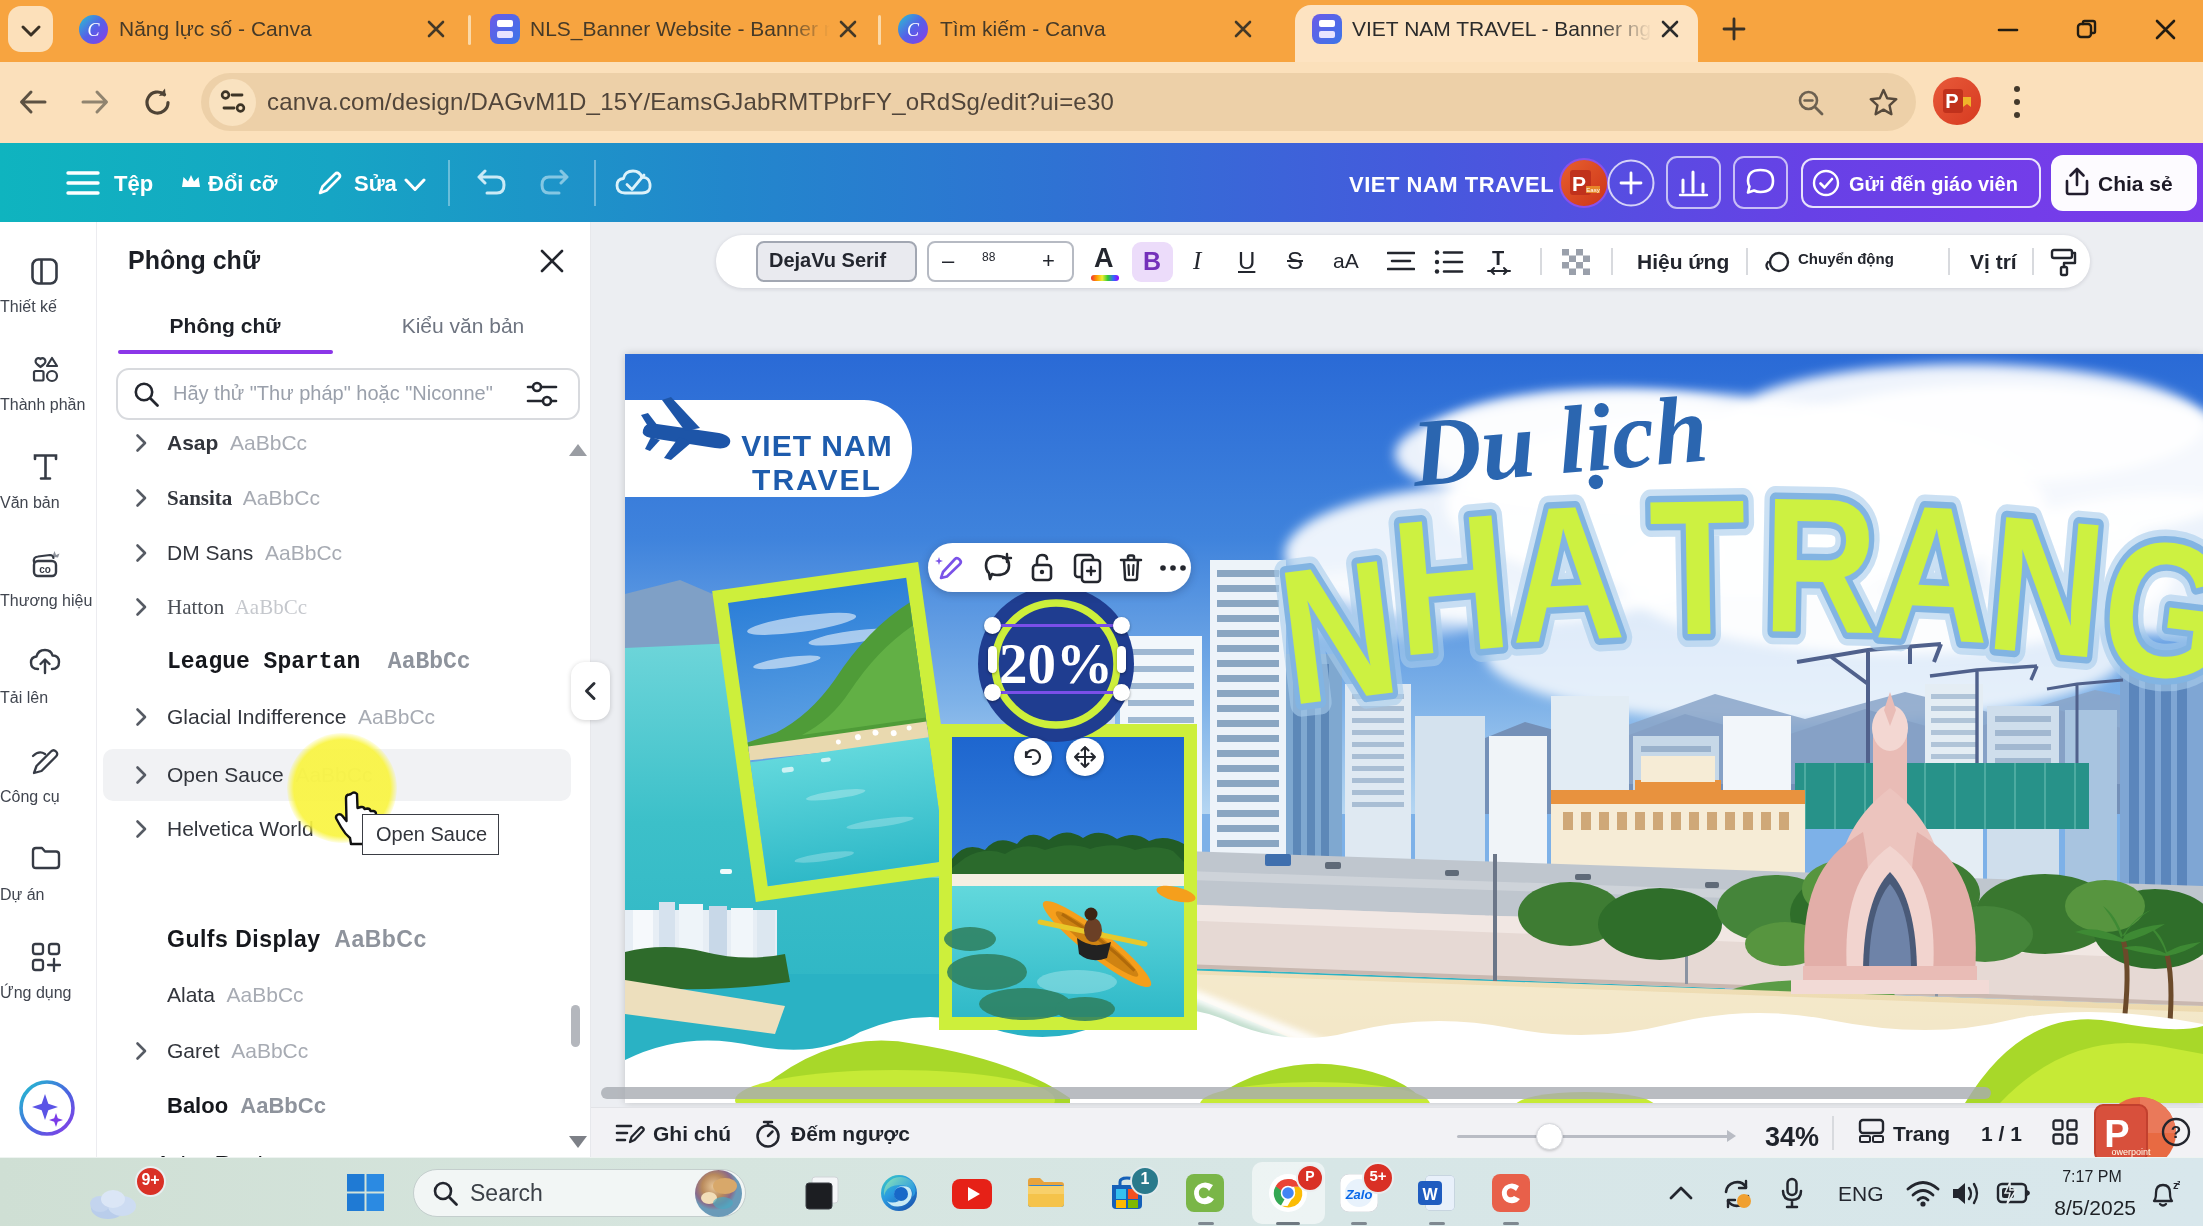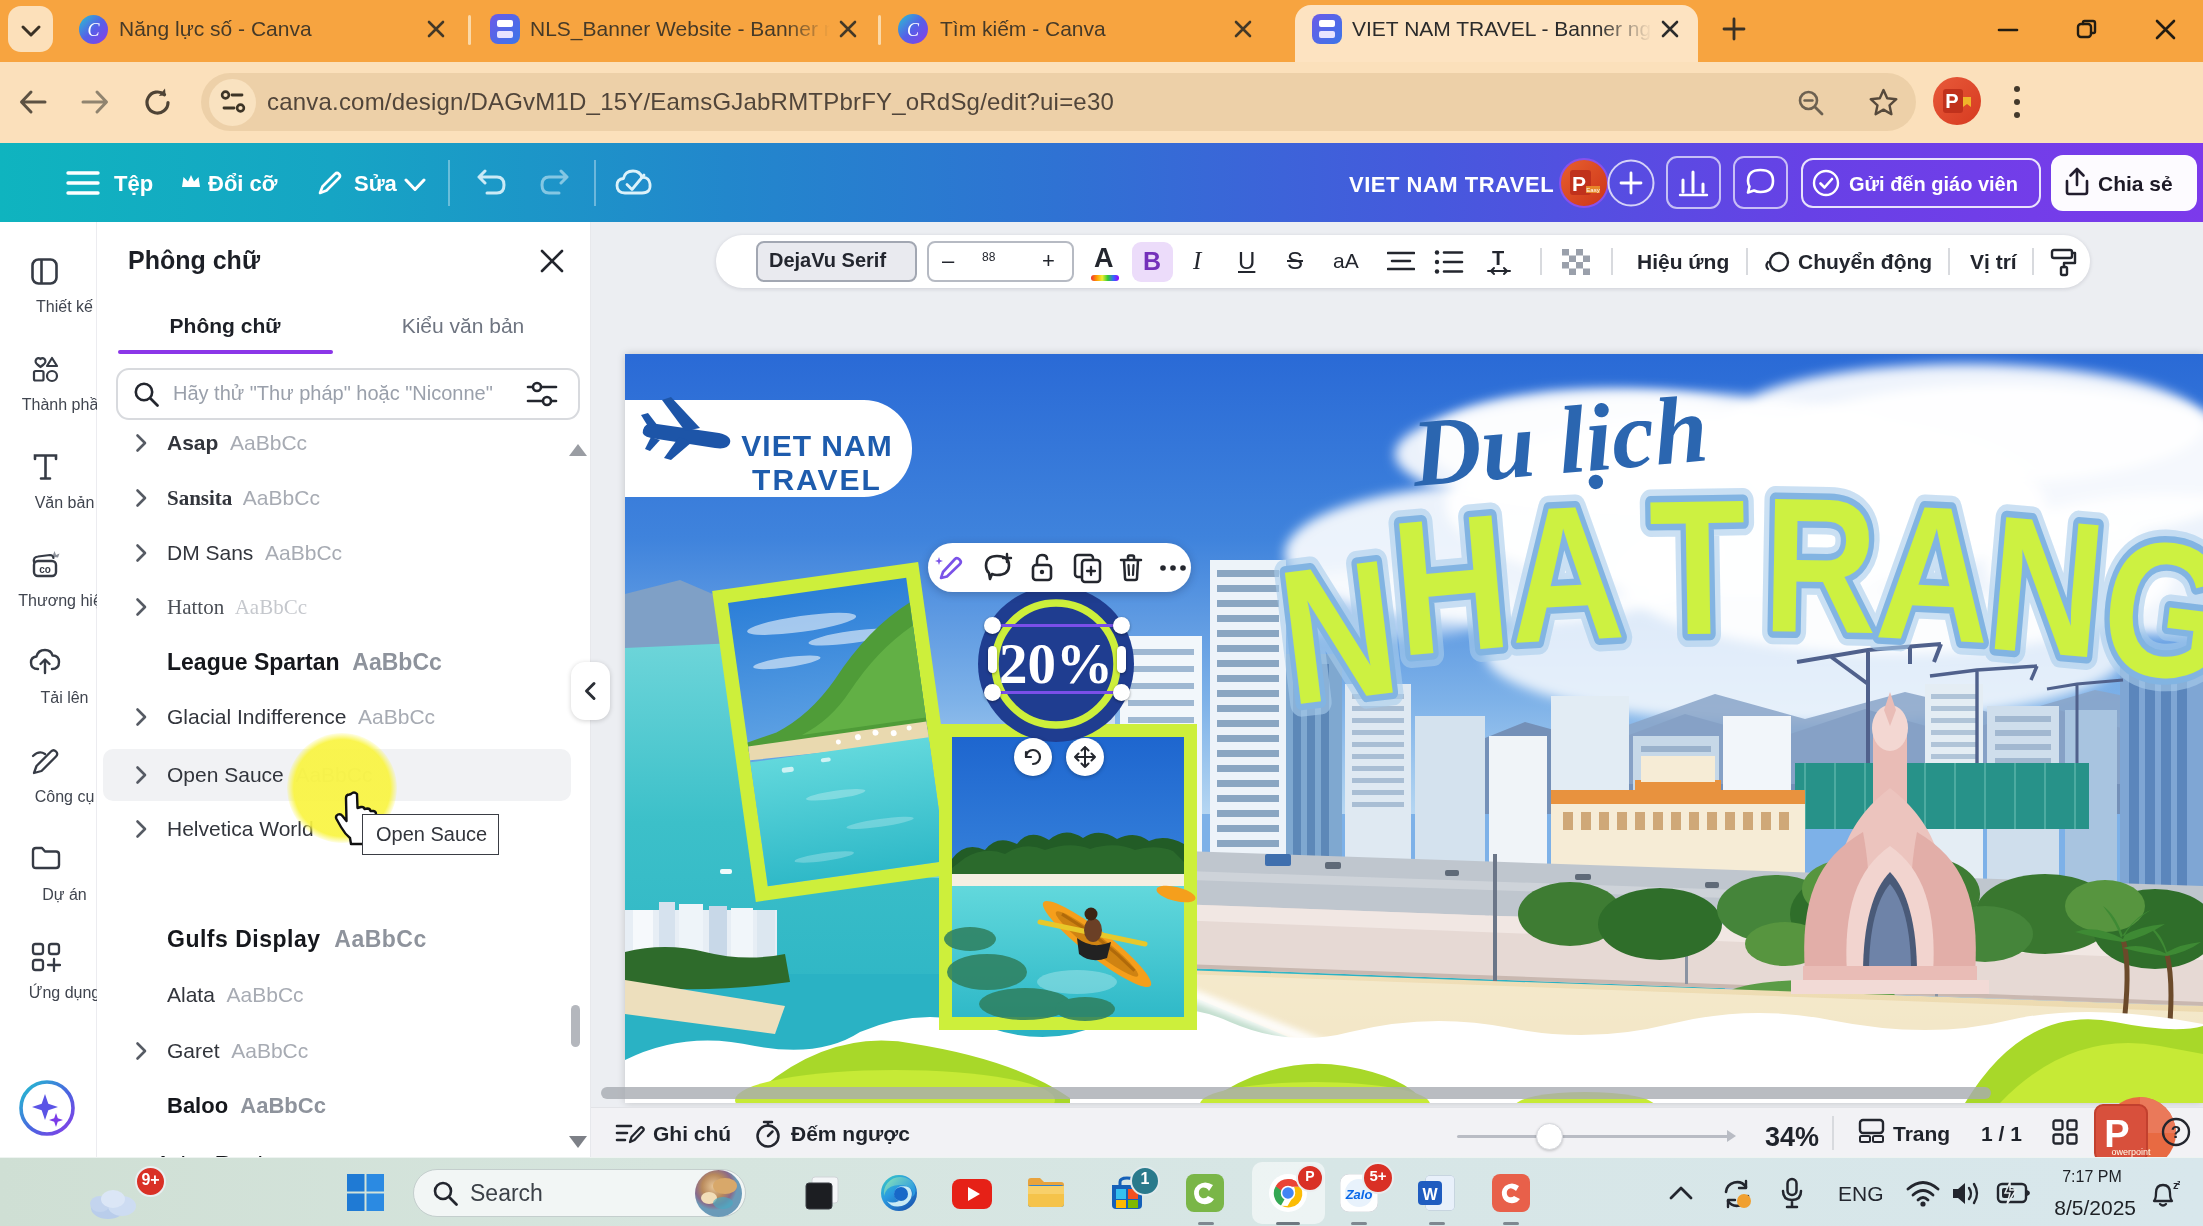--- a/index.html
+++ b/index.html
@@ -265,33 +265,33 @@
         <rect x="22" y="20.5" width="7" height="6.5"></rect>
       </g>
     </svg>
   <div class="abs" style="left:895px;top:13px;width:2px;height:27px;background:#d8dade;"></div>
   <div class="abs" style="left:921px;top:15px;font-size:21px;font-weight:bold;color:#23262e;">Hiệu ứng</div>
   <div class="abs" style="left:1030px;top:13px;width:2px;height:27px;background:#d8dade;"></div>
   <svg class="abs" style="left:1048px;top:14px;" width="28" height="26" viewBox="0 0 28 26">
       <circle cx="15" cy="13" r="9" fill="none" stroke="#23262e" stroke-width="2.4"></circle>
       <path d="M4 20 Q1 17 4 13" fill="none" stroke="#23262e" stroke-width="2.2" stroke-linecap="round"></path>
     </svg>
-  <div class="abs" style="left:1082px;top:15px;font-size:21px;font-weight:bold;color:#23262e;">Chuyển động</div>
+  <div class="abs" style="left:1082px;top:15px;font-size:15px;font-weight:bold;color:#23262e;">Chuyển động</div>
   <div class="abs" style="left:1232px;top:13px;width:2px;height:27px;background:#d8dade;"></div>
   <div class="abs" style="left:1254px;top:15px;font-size:21px;font-weight:bold;color:#23262e;">Vị trí</div>
   <div class="abs" style="left:1316px;top:13px;width:2px;height:27px;background:#d8dade;"></div>
   <svg class="abs" style="left:1330px;top:11px;" width="32" height="32" viewBox="0 0 32 32">
       <path d="M8 4 H24 Q26 4 26 6 V10 Q26 12 24 12 H8 Q6 12 6 10 V6 Q6 4 8 4 Z" fill="none" stroke="#23262e" stroke-width="2.4"></path>
       <path d="M26 7 H29 V17 H18 V21" fill="none" stroke="#23262e" stroke-width="2.4" stroke-linecap="round" stroke-linejoin="round"></path>
       <rect x="15" y="21" width="6" height="8" rx="1.5" fill="none" stroke="#23262e" stroke-width="2.4"></rect>
     </svg>
 </div>
 
 <div class="abs" id="rail" style="left:0;top:222px;width:97px;height:935px;background:#fff;border-right:1px solid #ececf0;box-sizing:border-box;">
-  <style>.rl{position:absolute;width:97px;text-align:center;font-size:16px;color:#40454f;padding-left:16px;}</style>
+  <style>.rl{position:absolute;width:97px;font-size:16px;color:#40454f;}</style>
 
   <svg class="abs" style="left:31px;top:36px;" width="27" height="27" viewBox="0 0 27 27">
       <rect x="1.5" y="1.5" width="24" height="24" rx="6" fill="none" stroke="#363b45" stroke-width="2.6"></rect>
       <path d="M10.5 2 V25" stroke="#363b45" stroke-width="2.6"></path>
     </svg>
   <div class="rl" style="top:76px;">Thiết kế</div>
 
   <svg class="abs" style="left:31px;top:133px;" width="28" height="28" viewBox="0 0 28 28">
       <path d="M7 10 Q3 7 5.5 4 Q7.5 2 9.5 4 Q11.5 2 13.5 4 Q16 7 12 10 Q10 11.5 9.5 12 Q9 11.5 7 10 Z" fill="none" stroke="#363b45" stroke-width="2.2" stroke-linejoin="round"></path>
       <path d="M21 3 L26 11 H16 Z" fill="none" stroke="#363b45" stroke-width="2.2" stroke-linejoin="round"></path>
@@ -400,21 +400,21 @@
       </svg>
       <div class="fname">DM Sans&nbsp;&nbsp;<span class="aab">AaBbCc</span></div>
     </div>
   <div class="frow" style="top:358px;">
       <svg class="chv" width="12" height="20" viewBox="0 0 12 20">
         <path d="M2.5 2.5 L10 10 L2.5 17.5" fill="none" stroke="#565b64" stroke-width="2.6" stroke-linecap="round" stroke-linejoin="round"></path>
       </svg>
       <div class="fname" style="font-family:'Liberation Serif',serif;color:#4a4e55;">Hatton&nbsp;&nbsp;<span class="aab" style="opacity:.65;">AaBbCc</span></div>
     </div>
   <div class="frow" style="top:413px;">
-      <div class="fname" style="font-weight:bold;font-size:23px;color:#15171c;">League Spartan&nbsp;&nbsp;<span class="aab" style="font-weight:bold;color:#8e939c;">AaBbCc</span></div>
+      <div class="fname" style="font-weight:bold;font-size:23px;color:#15171c;font-family:Liberation Mono, monospace;">League Spartan&nbsp;&nbsp;<span class="aab" style="font-weight:bold;color:#8e939c;">AaBbCc</span></div>
     </div>
   <div class="frow" style="top:468px;">
       <svg class="chv" width="12" height="20" viewBox="0 0 12 20">
         <path d="M2.5 2.5 L10 10 L2.5 17.5" fill="none" stroke="#565b64" stroke-width="2.6" stroke-linecap="round" stroke-linejoin="round"></path>
       </svg>
       <div class="fname">Glacial Indifference&nbsp;&nbsp;<span class="aab">AaBbCc</span></div>
     </div>
   <div class="frow" style="top:526px;">
       <svg class="chv" width="12" height="20" viewBox="0 0 12 20">
         <path d="M2.5 2.5 L10 10 L2.5 17.5" fill="none" stroke="#565b64" stroke-width="2.6" stroke-linecap="round" stroke-linejoin="round"></path>

